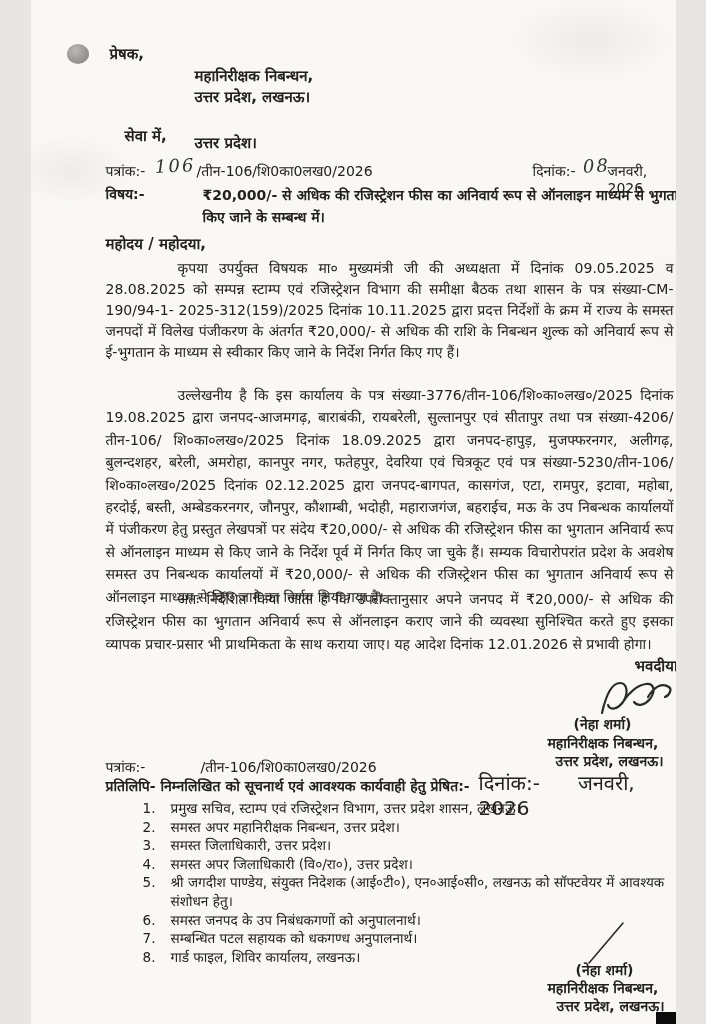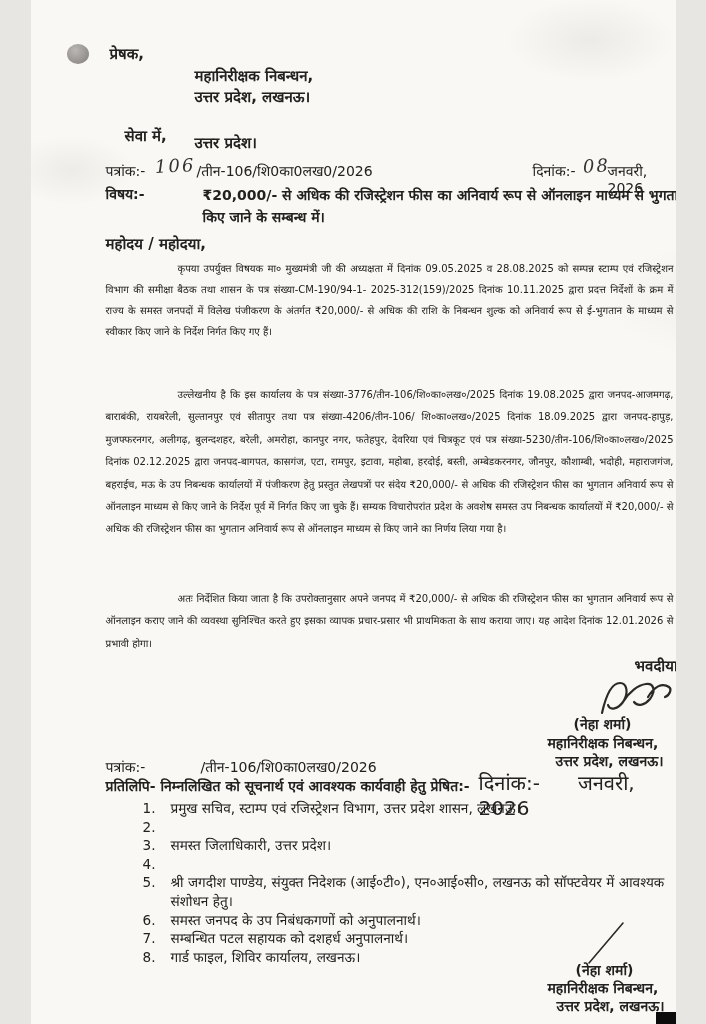--- a/index.html
+++ b/index.html
@@ -27,21 +27,21 @@
   .ref1-label{left:75px;top:161px;}
   .ref1-hand{left:124px;top:155px;}
   .ref1-text{left:166px;top:161px;}
   .ref1-dlabel{left:502px;top:161px;}
   .ref1-dhand{left:552px;top:155px;}
   .ref1-dtext{left:577px;top:161px;}
   .subj-label{left:75px;top:184px;}
   .subj-text{left:172px;top:184px;width:498px;line-height:22px;
     text-underline-offset:3px;}
   .salutation{left:75px;top:233px;}
-  .para{left:75px;width:568px;text-align:justify;text-indent:72px;font-size:10px;}
+  .para{left:75px;width:568px;text-align:justify;text-indent:72px;font-size:14px;}
   .p1{top:258px;line-height:21px;}
   .p2{top:384px;line-height:22.4px;}
   .p3{top:588px;line-height:22.4px;}
   .valediction{left:556px;top:655px;margin-left:48px;}
   .sig1{left:565px;top:675px;}
   .sign-name{left:543px;top:714px;}
   .sign-title{left:517px;top:733px;}
   .sign-place{left:525px;top:751px;}
   .sign-dinank{left:448px;top:769px;font-size:20px;}
   .sign-dinank .gap{display:inline-block;width:38px;}
@@ -104,39 +104,41 @@
   <div class="abs sm ref2-text">/तीन-106/शि0का0लख0/2026</div>
   <div class="abs b copies-heading">प्रतिलिपि- निम्नलिखित को सूचनार्थ एवं आवश्यक कार्यवाही हेतु प्रेषित:-</div>
 
   <div class="abs copy-list">
     <div class="copy-item">
         <span class="copy-num">1.</span>
         <span>प्रमुख सचिव, स्टाम्प एवं रजिस्ट्रेशन विभाग, उत्तर प्रदेश शासन, लखनऊ।</span>
       </div>
     <div class="copy-item">
         <span class="copy-num">2.</span>
+        <span>समस्त अपर महानिरीक्षक निबन्धन, उत्तर प्रदेश।</span>
       </div>
     <div class="copy-item">
         <span class="copy-num">3.</span>
         <span>समस्त जिलाधिकारी, उत्तर प्रदेश।</span>
       </div>
     <div class="copy-item">
         <span class="copy-num">4.</span>
+        <span>समस्त अपर जिलाधिकारी (वि०/रा०), उत्तर प्रदेश।</span>
       </div>
     <div class="copy-item">
         <span class="copy-num">5.</span>
         <span>श्री जगदीश पाण्डेय, संयुक्त निदेशक (आई०टी०), एन०आई०सी०, लखनऊ को सॉफ्टवेयर में आवश्यक संशोधन हेतु।</span>
       </div>
     <div class="copy-item">
         <span class="copy-num">6.</span>
         <span>समस्त जनपद के उप निबंधकगणों को अनुपालनार्थ।</span>
       </div>
     <div class="copy-item">
         <span class="copy-num">7.</span>
-        <span>सम्बन्धित पटल सहायक को दशहर्ध अनुपालनार्थ।</span>
+        <span>सम्बन्धित पटल सहायक को धकगण्ध अनुपालनार्थ।</span>
       </div>
     <div class="copy-item">
         <span class="copy-num">8.</span>
         <span>गार्ड फाइल, शिविर कार्यालय, लखनऊ।</span>
       </div>
   </div>
 
   <svg class="abs sig2" width="48" height="46" viewBox="0 0 48 46">
     <path d="M42,3 L8,43" fill="none" stroke="#2b2a28" stroke-width="1.6" stroke-linecap="round"></path>
   </svg>

